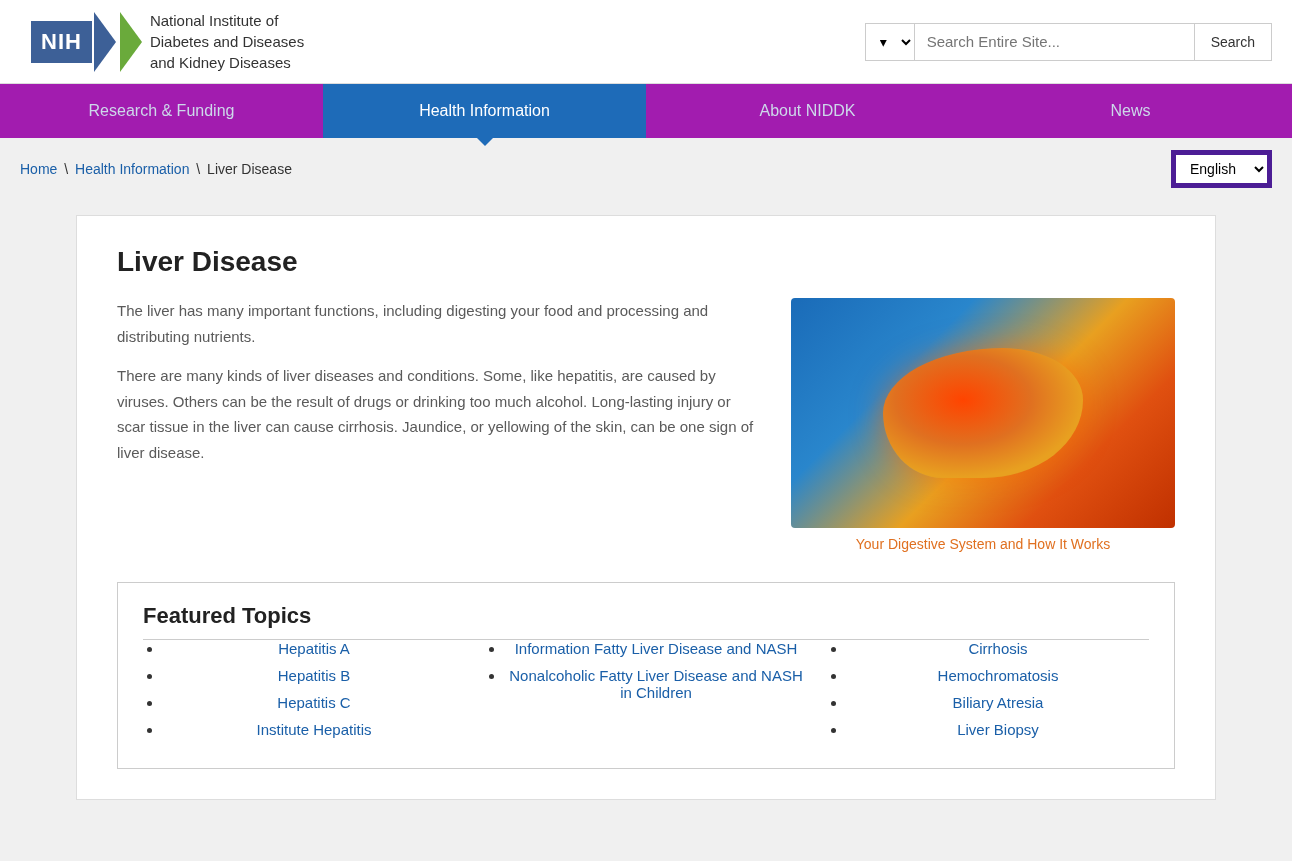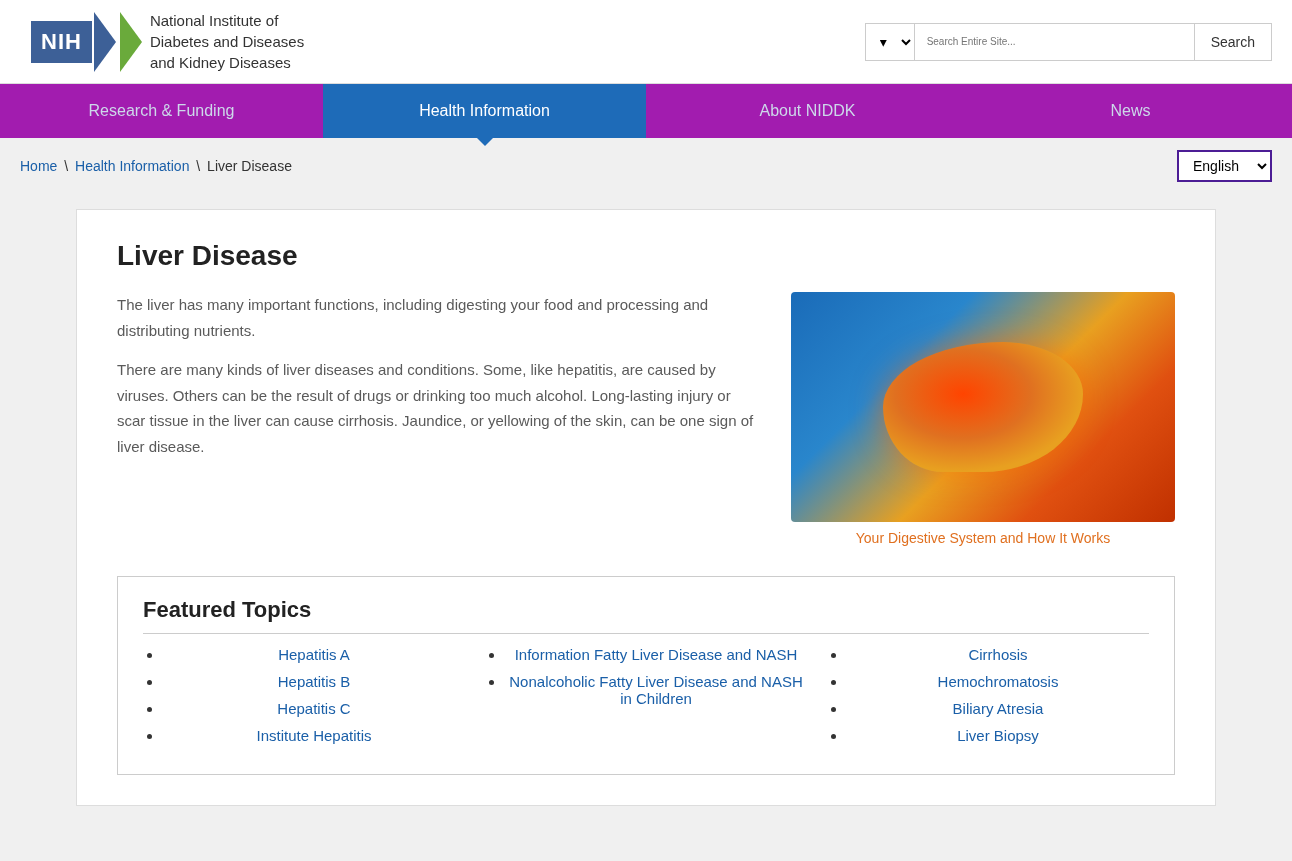--- a/index.html
+++ b/index.html
@@ -63,21 +63,21 @@
       padding: 6px 10px;
       font-size: 14px;
       height: 38px;
       background: #fff;
       cursor: pointer;
     }
     #search-input {
       border: 1px solid #ccc;
       border-left: none;
       padding: 6px 12px;
-      font-size: 10px;
+      font-size: 15px;
       height: 38px;
       width: 280px;
       outline: none;
       color: #7f1d1d;
     }
     #search-button {
       background: #fff;
       border: 1px solid #ccc;
       border-left: none;
       padding: 6px 16px;
@@ -132,21 +132,21 @@
     }
     #breadcrumb a, .bc-link {
       color: #1a5fa8;
       text-decoration: none;
       cursor: pointer;
     }
     #breadcrumb .bc-sep { color: #333; margin: 0 3px; }
     #breadcrumb .bc-current { color: #333; }
 
     #language-select {
-      border: 2px solid #4c1d95;
+      border: 5px solid #4c1d95;
       padding: 5px 10px;
       font-size: 14px;
       background: #fff;
       cursor: pointer;
     }
 
     
     #content-wrapper {
       max-width: 1180px;
       margin: 15px auto;
@@ -210,21 +210,20 @@
     
     #featured-topics {
       border: 1px solid #ccc;
       padding: 20px 25px;
       margin-top: 10px;
     }
     #featured-title {
       font-size: 22px;
       font-weight: bold;
       color: #222;
-      margin-bottom: 12px;
       padding-bottom: 10px;
       border-bottom: 1px solid #ccc;
     }
     #topics-grid {
       display: grid;
       grid-template-columns: 1fr 1fr 1fr;
       gap: 24px 20px;
       margin-top: 0;
       text-align: center;
     }

